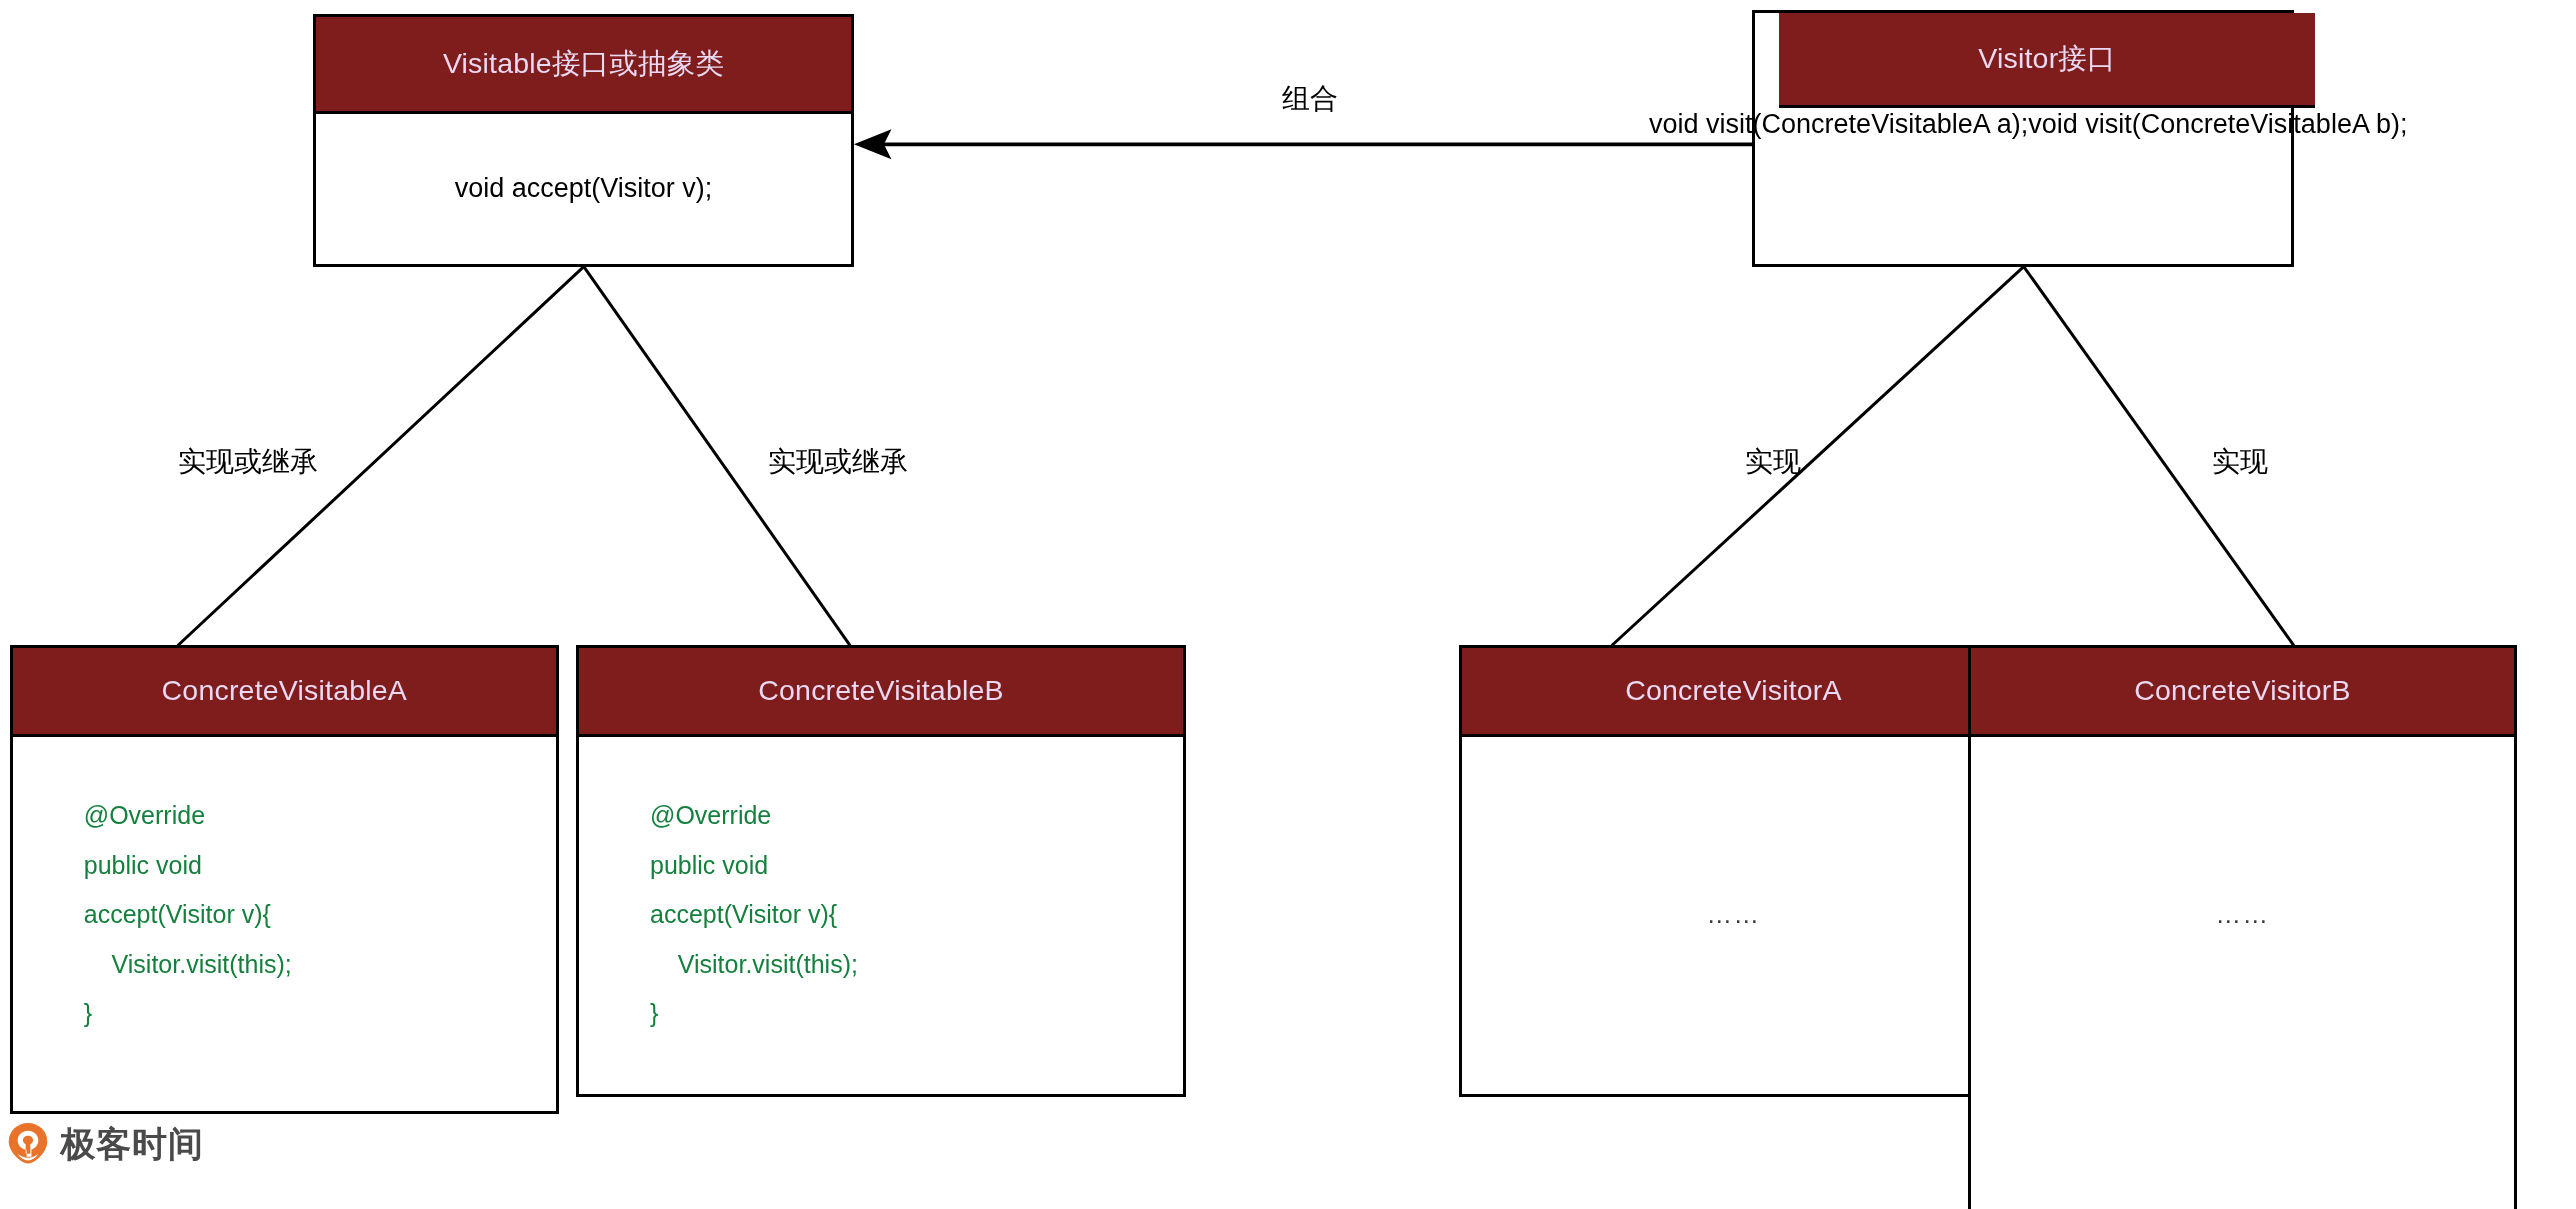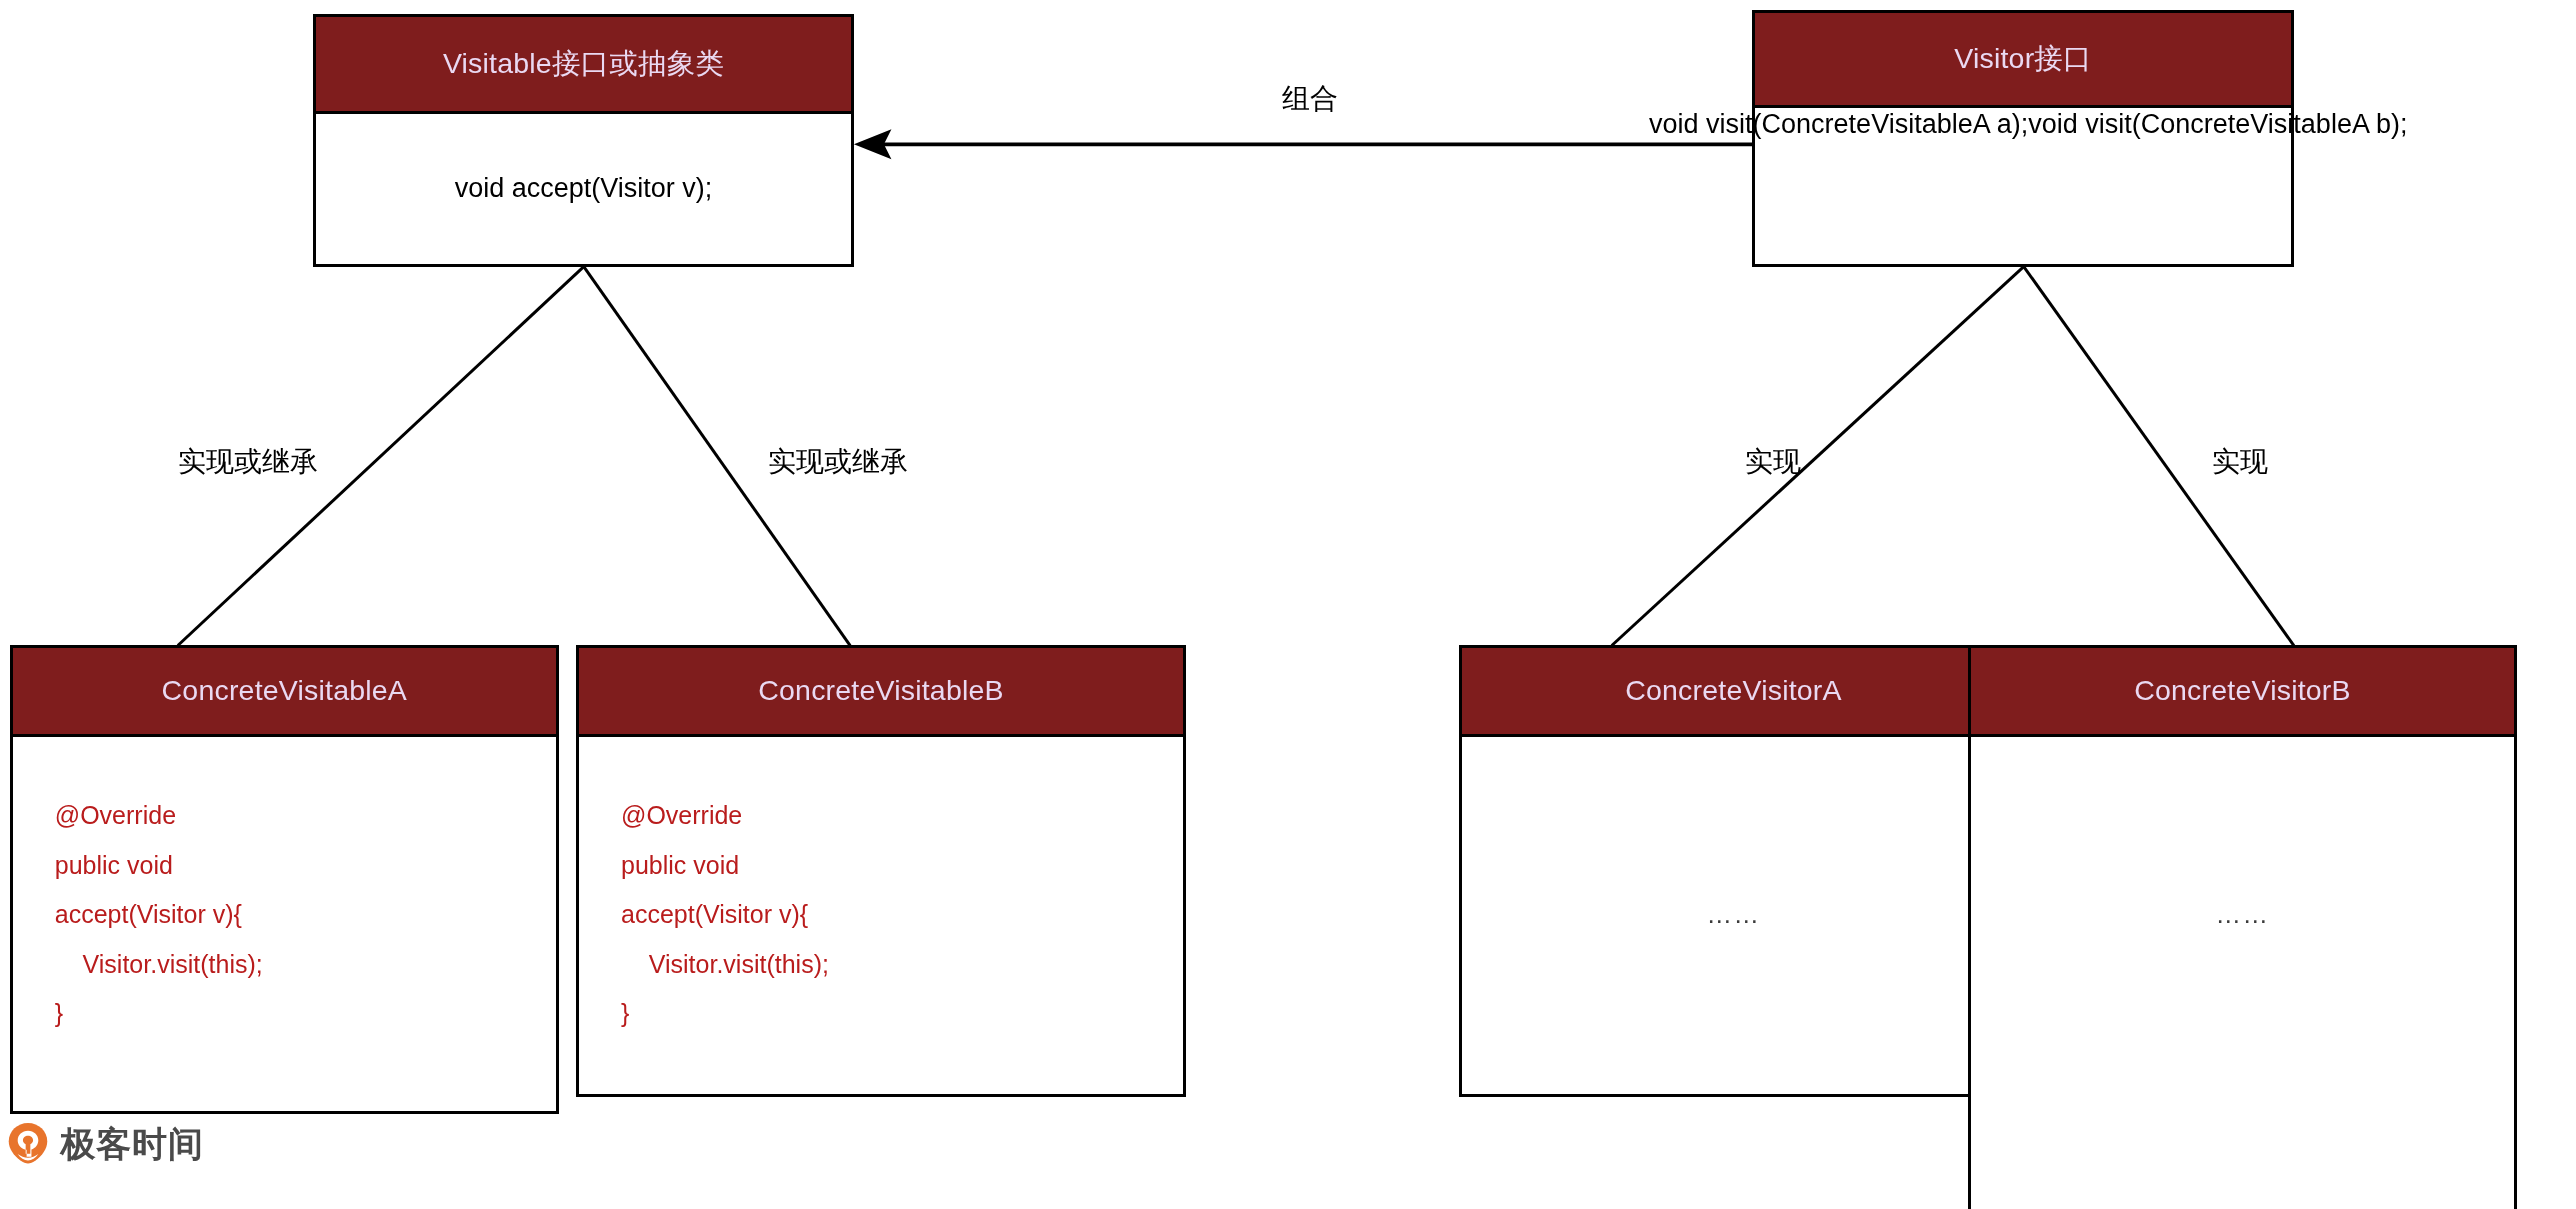--- a/index.html
+++ b/index.html
@@ -49,24 +49,24 @@
   .uml-body.center-v {
     display: flex;
     align-items: center;
     justify-content: center;
     flex-direction: column;
   }
   .uml-body.center-h {
     text-align: right;
   }
   .uml-body.left-code {
-    padding-left: 42px;
+    padding-left: 71px;
     font-size: 25px;
     line-height: 1.98;
-    color: #b91c1c;
+    color: #15803d;
     display: flex;
     flex-direction: column;
     justify-content: center;
   }
   .uml-body .ellipsis-mark {
     font-size: 25.5px;
     color: #3a3a3a;
     letter-spacing: 1.5px;
   }
 
@@ -131,21 +131,21 @@
 
     <line x1="2697" y1="355" x2="3057" y2="860" stroke="#000000" stroke-width="4"></line>
   </svg>
 
   <div class="uml-box" style="left:313px; top:13.5px; width:541px; height:253px;">
     <div class="uml-header" style="height:97px;">Visitable接口或抽象类</div>
     <div class="uml-body center-v center-h" style="height:150px;">void accept(Visitor v);</div>
   </div>
 
   <div class="uml-box" style="left:1752px; top:9.8px; width:542px; height:257px;">
-    <div class="uml-header" style="height:95px;">Visitor接口</div>
+    <div class="uml-header" style="height:95px;margin-left:24px;">Visitor接口</div>
     <div class="uml-body" style="height:155px; display:flex; justify-content:center; padding-left:10.5px;">
       <div>void visit(ConcreteVisitableA a);</div>
       <div>void visit(ConcreteVisitableA b);</div>
     </div>
   </div>
 
   <div class="uml-box" style="left:9.8px; top:645px; width:549px; height:469px;">
     <div class="uml-header" style="height:89px;">ConcreteVisitableA</div>
     <div class="uml-body left-code" style="height:356px;">
       <div>@Override</div>

